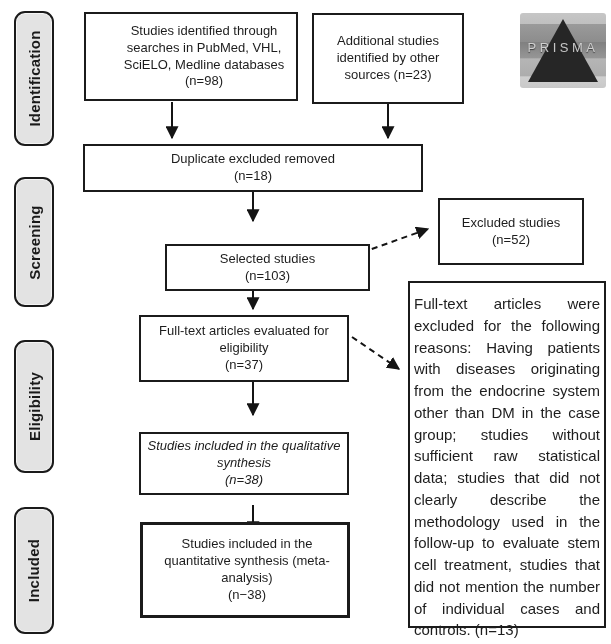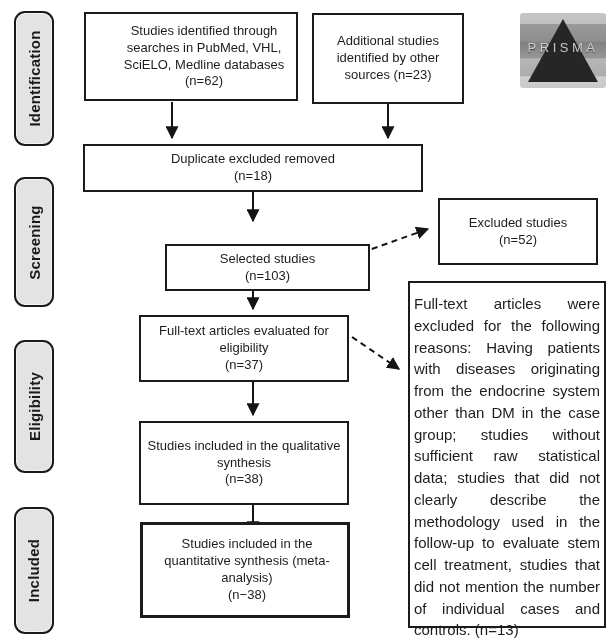--- a/index.html
+++ b/index.html
@@ -108,23 +108,23 @@
   
   #stage-identification { left: 14px; top: 11px;  width: 40px; height: 135px; }
   #stage-screening      { left: 14px; top: 177px; width: 40px; height: 130px; }
   #stage-eligibility    { left: 14px; top: 340px; width: 40px; height: 133px; }
   #stage-included       { left: 14px; top: 507px; width: 40px; height: 127px; }
   
   #box-identified   { left: 84px;  top: 12px;  width: 214px; height: 89px; padding-left: 30px; }
   #box-additional   { left: 312px; top: 13px;  width: 152px; height: 91px; }
   #box-duplicates   { left: 83px;  top: 144px; width: 340px; height: 48px; }
   #box-selected     { left: 142px; top: 244px; width: 205px; height: 47px; margin-left: 23px; }
-  #box-excluded     { left: 438px; top: 198px; width: 160px; height: 67px; }
+  #box-excluded     { left: 438px; top: 198px; width: 146px; height: 67px; }
   #box-fulltext     { left: 139px; top: 315px; width: 210px; height: 67px; align-items: center; }
-  #box-qualitative  { left: 139px; top: 421px; width: 210px; height: 84px; }
+  #box-qualitative  { left: 139px; top: 432px; width: 210px; height: 63px; font-style: italic; }
   #box-quantitative { left: 140px; top: 522px; width: 210px; height: 96px; border-width: 3px; padding-left: 8px; }
   #box-reasons      { left: 408px; top: 281px; width: 198px; height: 347px; }
 </style>
 </head>
 <body>
 
 <div class="canvas">
 
   <svg class="arrows" viewBox="0 0 611 644">
     <defs>
@@ -150,21 +150,21 @@
   </div>
   <div class="stage" id="stage-eligibility">
     <span>Eligibility</span>
   </div>
   <div class="stage" id="stage-included">
     <span>Included</span>
   </div>
 
   <div class="box" id="box-identified">
     <div class="box-text">Studies identified through searches in PubMed, VHL, SciELO, Medline databases</div>
-    <div class="box-count">(n=62)</div>
+    <div class="box-count">(n=98)</div>
   </div>
 
   <div class="box" id="box-additional">
     <div class="box-text">Additional studies identified by other sources (n=23)</div>
   </div>
 
   <div class="logo">
     <div class="logo-triangle"></div>
     <div class="logo-text">PRISMA</div>
   </div>

